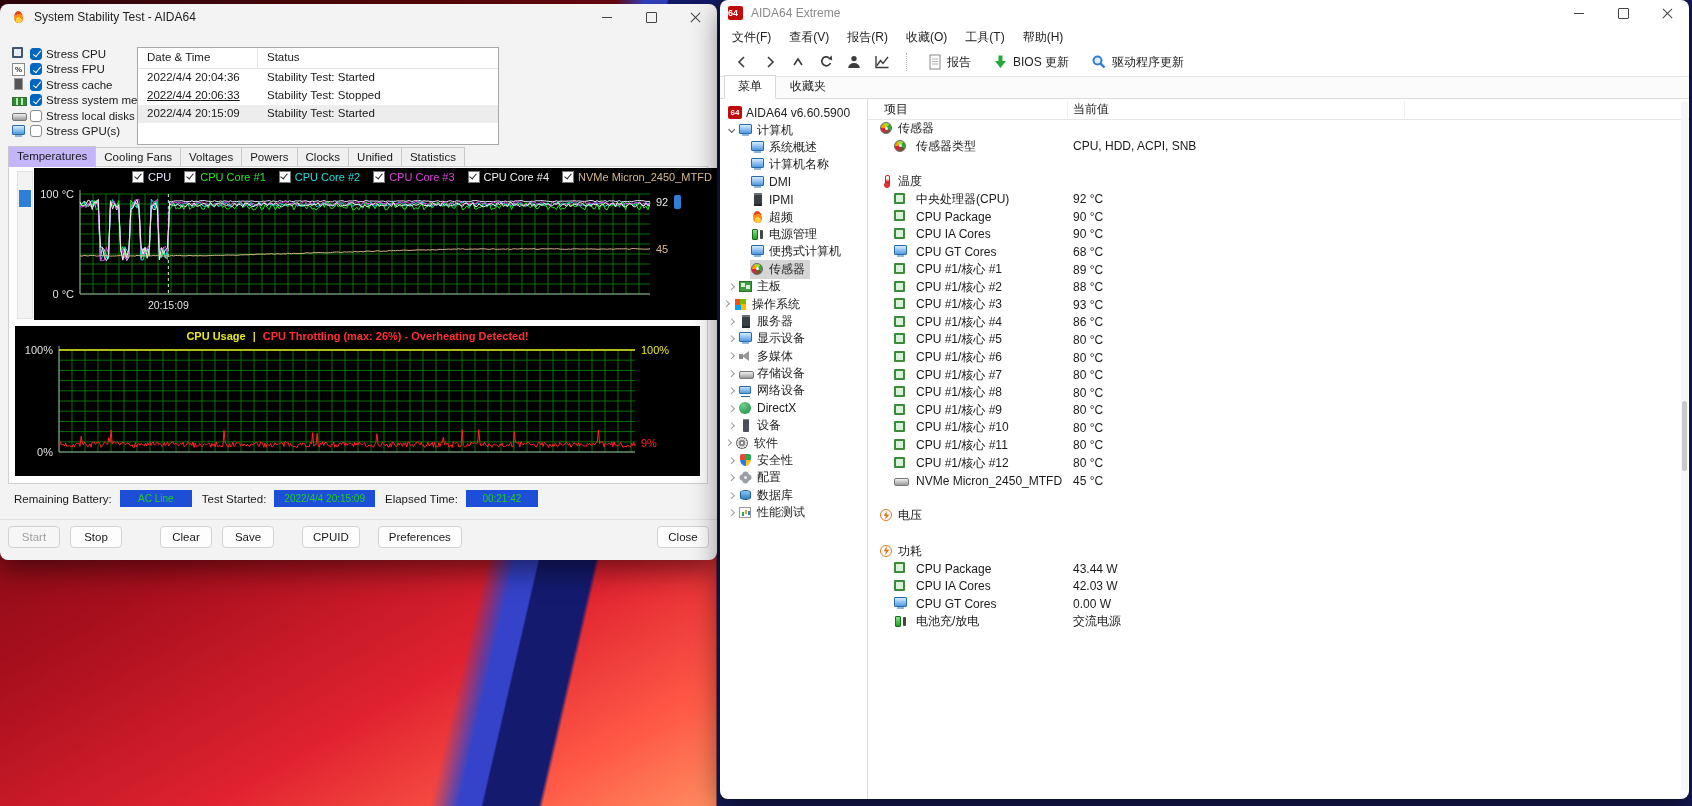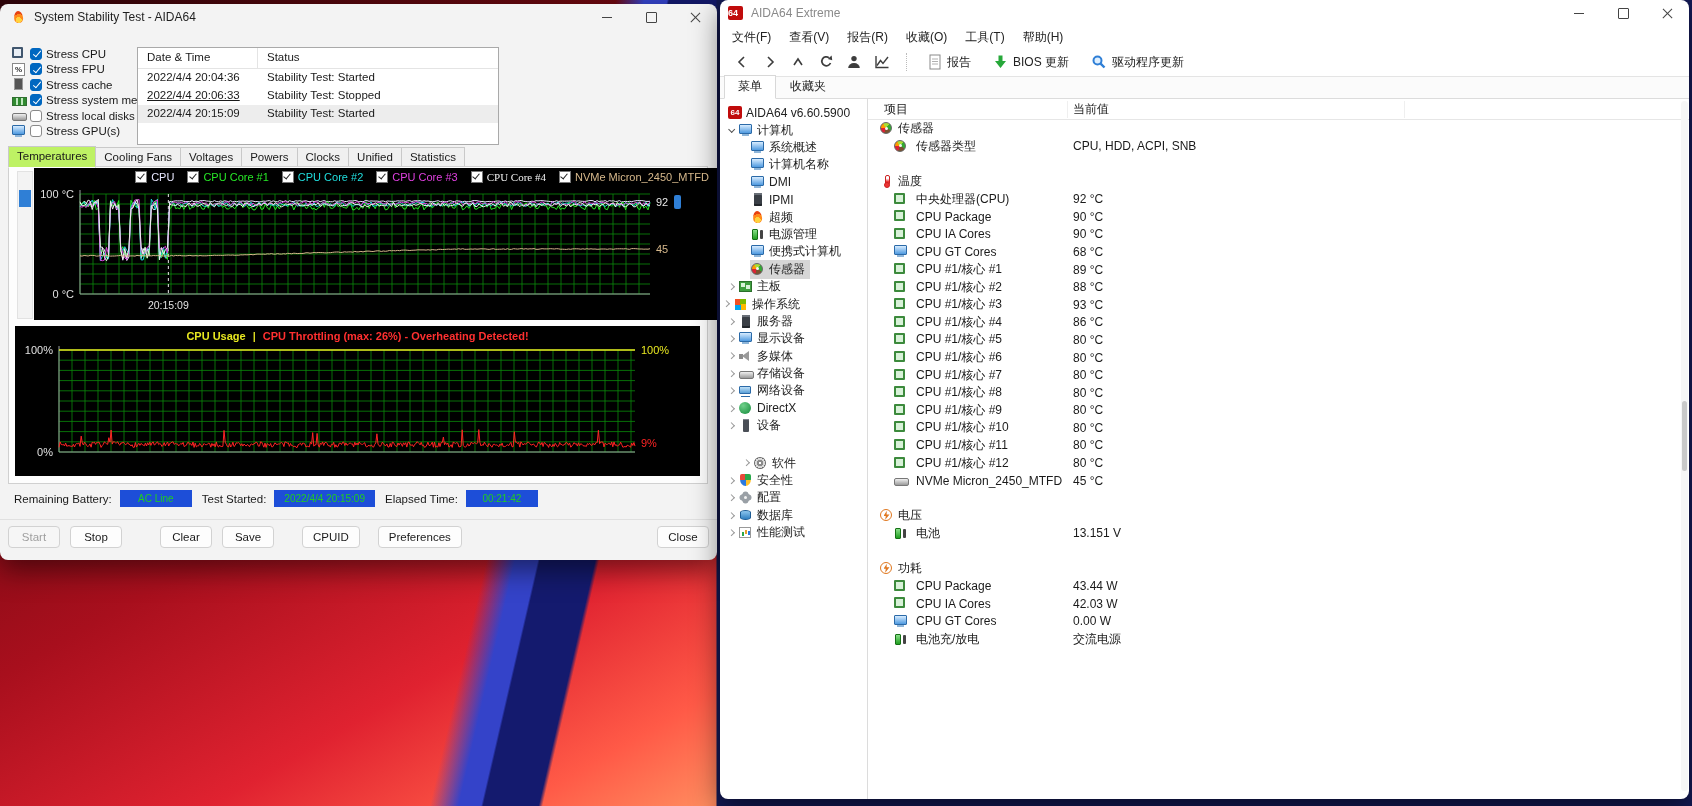--- a/index.html
+++ b/index.html
@@ -29,21 +29,21 @@
   .cb.on:after{content:"";position:absolute;left:3.5px;top:0.5px;width:3px;height:7px;border:solid #fff;border-width:0 1.6px 1.6px 0;transform:rotate(40deg)}
   #log-table{position:absolute;left:137px;top:43px;width:360px;height:96px;background:#fff;border:1px solid #a9a9a9;font-size:11.5px}
   .log-head{display:flex;height:20px;border-bottom:1px solid #e4e4e4}
   .log-head>div{padding:3px 0 0 9px;box-sizing:border-box}
   .log-col-time{width:120px;border-right:1px solid #e4e4e4}
   .log-row{display:flex;height:18px}
   .log-row>div{padding:2px 0 0 9px;box-sizing:border-box}
   .log-row.sel{background:#ededed}
   #tab-strip{position:absolute;left:8px;top:143px;display:flex;font-size:11.5px}
   .tab{padding:3px 8px 4px;border:1px solid #c9c9c9;background:#f0f0f0;margin-right:-1px;position:relative}
-  .tab.active{background:#bef264;border-bottom-color:#fdfdfd;z-index:3;margin-top:-1px}
+  .tab.active{background:#c4b5fd;border-bottom-color:#fdfdfd;z-index:3;margin-top:-1px}
   #tab-page{position:absolute;left:8px;top:162px;width:700px;height:318px;background:#fdfdfd;border:1px solid #d0d0d0;box-sizing:border-box}
   #chart-scrollbar{position:absolute;left:8px;top:4px;width:16px;height:148px;background:#f3f3f3;border:1px solid #e2e2e2;box-sizing:border-box}
   #chart-scrollbar .thumb{position:absolute;left:1px;top:18px;width:12px;height:17px;background:#2f7fd6}
   .chartbox{position:absolute;background:#000}
   #temp-chart{left:25px;top:1px;width:776px;height:152px}
   #usage-chart{left:6px;top:159px;width:685px;height:150px}
   .legend{position:absolute;top:3px;left:0;right:0;display:flex;justify-content:center;gap:13px;font-size:11px;align-items:center;z-index:2}
   .legend .li{display:flex;align-items:center;gap:4px;white-space:nowrap}
   .cb-lg{width:10px;height:10px;background:#fff;border:1px solid #777;position:relative;flex:none}
   .cb-lg:after{content:"";position:absolute;left:2.5px;top:-0.5px;width:3px;height:6px;border:solid #222;border-width:0 1.5px 1.5px 0;transform:rotate(40deg)}
@@ -227,21 +227,21 @@
           <span class="li">
             <span class="cb-lg"></span>
             <span style="color: rgb(32, 222, 222);">CPU Core #2</span>
           </span>
           <span class="li">
             <span class="cb-lg"></span>
             <span style="color: rgb(224, 64, 224);">CPU Core #3</span>
           </span>
           <span class="li">
             <span class="cb-lg"></span>
-            <span style="color: rgb(240, 240, 240); font-family: Liberation Serif, serif;">CPU Core #4</span>
+            <span style="color: rgb(240, 240, 240);">CPU Core #4</span>
           </span>
           <span class="li">
             <span class="cb-lg"></span>
             <span style="color: rgb(215, 185, 140);">NVMe Micron_2450_MTFD</span>
           </span>
         </div>
       <svg id="temp-svg" width="664" height="152">
           <line x1="46" y1="26" x2="46" y2="126" stroke="#0a8a0a" stroke-width="1" opacity="0.8"></line>
           <line x1="59" y1="26" x2="59" y2="126" stroke="#0a8a0a" stroke-width="1" opacity="0.8"></line>
           <line x1="72" y1="26" x2="72" y2="126" stroke="#0a8a0a" stroke-width="1" opacity="0.8"></line>
@@ -638,21 +638,21 @@
         </div>
         <div class="trow" style="padding-left: 5px;">
           <span class="tchev right">
             <i></i>
           </span>
           <span class="selwrap">
             <span class="ic ic-device"></span>
             <span class="lbl">设备</span>
           </span>
         </div>
-        <div class="trow" style="padding-left: 20px; margin-top: 20px;">
+        <div class="trow" style="padding-left: 2px;">
           <span class="tchev right">
             <i></i>
           </span>
           <span class="selwrap">
             <span class="ic ic-disc"></span>
             <span class="lbl">软件</span>
           </span>
         </div>
         <div class="trow" style="padding-left: 5px;">
           <span class="tchev right">
@@ -839,27 +839,20 @@
             <span class="valcell">45 °C</span>
           </div>
           <div class="srow"></div>
           <div class="srow group">
             <span class="labelcell">
               <span class="ic ic-volt"></span>
               <span>电压</span>
             </span>
             <span class="valcell"></span>
           </div>
-          <div class="srow item">
-            <span class="labelcell">
-              <span class="ic ic-power"></span>
-              <span>电池</span>
-            </span>
-            <span class="valcell">13.151 V</span>
-          </div>
           <div class="srow"></div>
           <div class="srow group">
             <span class="labelcell">
               <span class="ic ic-volt"></span>
               <span>功耗</span>
             </span>
             <span class="valcell"></span>
           </div>
           <div class="srow item">
             <span class="labelcell">

